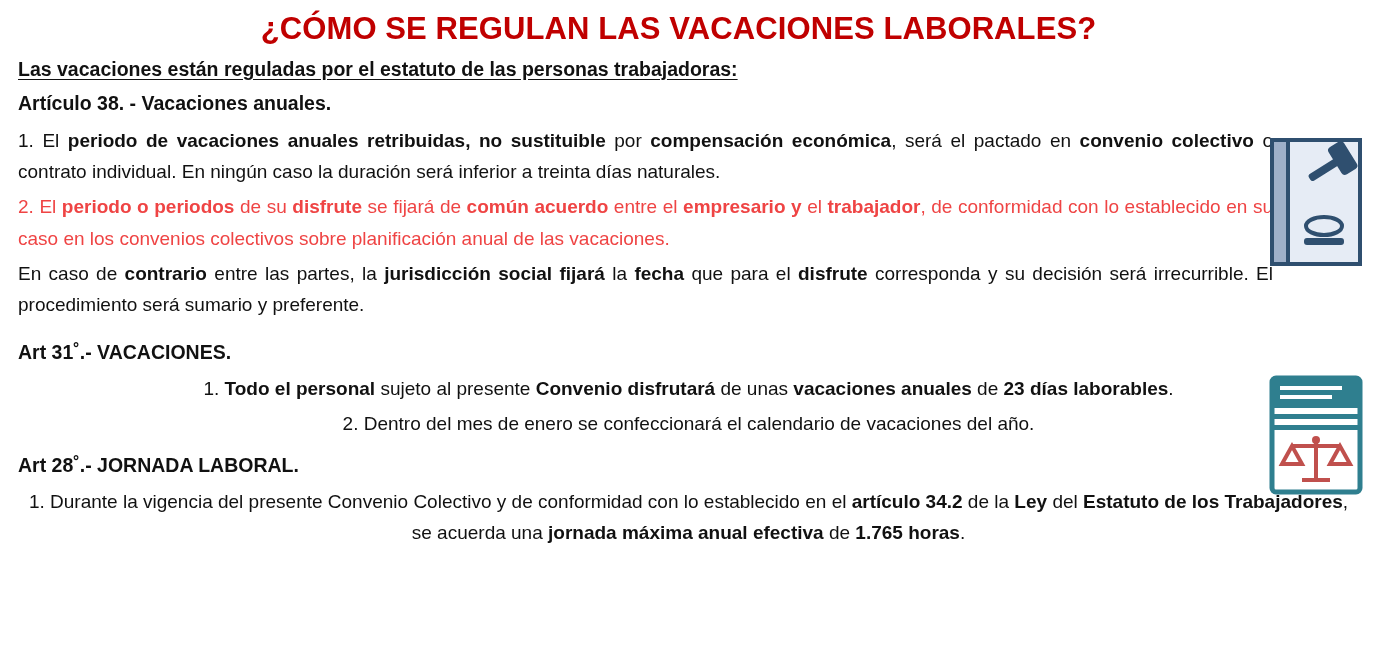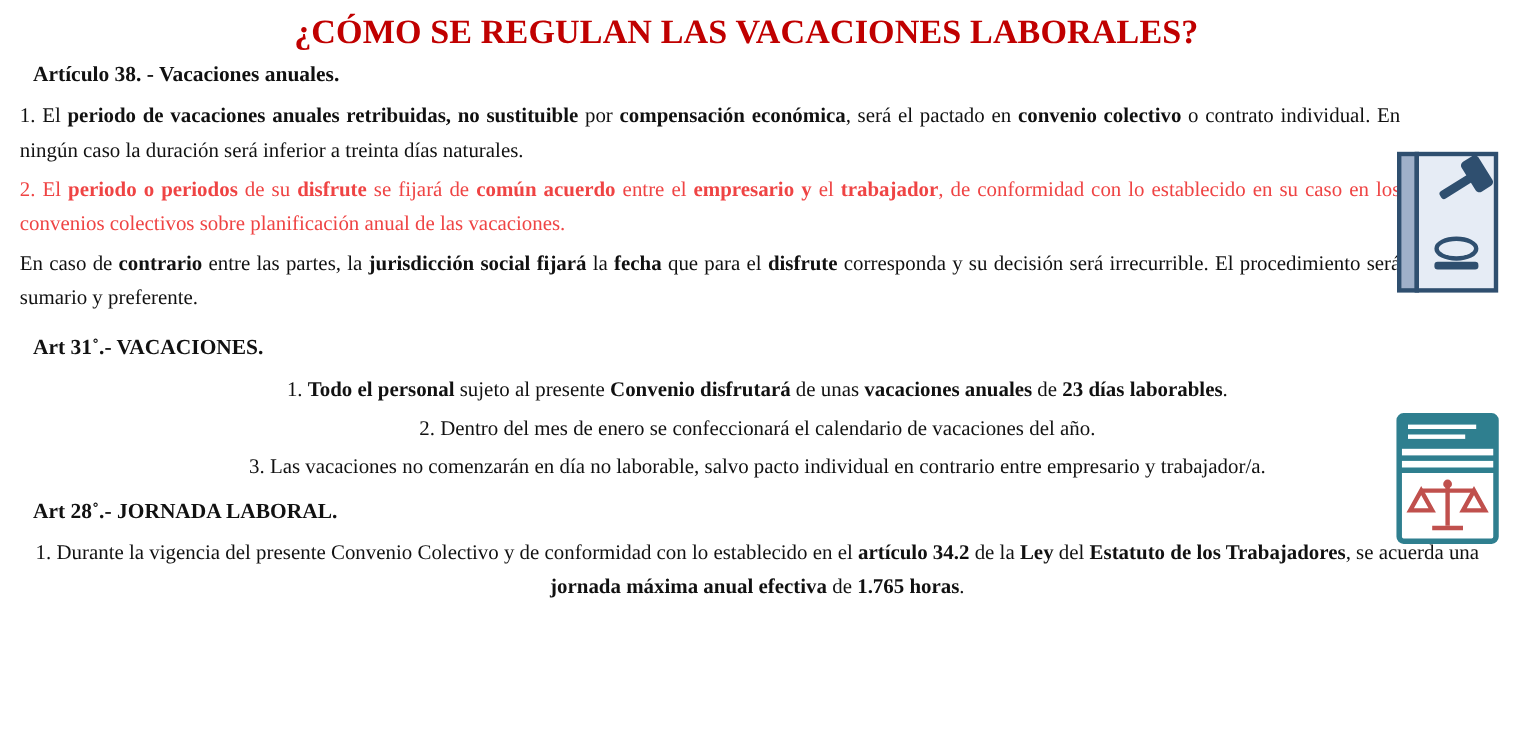--- a/index.html
+++ b/index.html
@@ -13,21 +13,20 @@
     font-family: "Liberation Sans", sans-serif;
     color: #111111;
     overflow: hidden;
   }
   .page {
     position: relative;
     width: 1357px;
     height: 663px;
     box-sizing: border-box;
     padding: 8px 18px 0 18px;
-    font-family: Liberation Serif, serif;
   }
   .doc-title {
     text-align: center;
     color: #c00000;
     font-size: 31px;
     font-weight: bold;
     letter-spacing: 0.1px;
     margin: 4px 0 10px 0;
     line-height: 1.1;
   }
@@ -35,21 +34,21 @@
     font-weight: bold;
     font-size: 19.5px;
     text-decoration: underline;
     text-underline-offset: 3px;
     margin: 0 0 8px 0;
     line-height: 1.35;
   }
   .bold-head {
     font-weight: bold;
     font-size: 19.5px;
-    margin: 0 0 8px 12px;
+    margin: 0 0 8px 0;
     line-height: 1.35;
   }
   p.para {
     font-size: 19px;
     line-height: 1.65;
     margin: 0 0 4px 0;
     text-align: justify;
   }
   p.para.justify {
     text-align: justify;
@@ -86,20 +85,21 @@
 </style>
 </head>
 <body>
 
 <div class="page">
 
   <h1 class="doc-title">¿CÓMO SE REGULAN LAS VACACIONES LABORALES?</h1>
 
   <div class="block-1">
 
+    <div class="underline-head">Las vacaciones están reguladas por el estatuto de las personas trabajadoras:</div>
 
     <div class="bold-head">Artículo 38.  - Vacaciones anuales.</div>
 
     <p class="para justify"><span>1. El </span><span class="b">periodo de vacaciones anuales retribuidas, no sustituible</span><span> por </span><span class="b">compensación económica</span><span>, será el pactado en </span><span class="b">convenio colectivo</span><span> o contrato individual. En ningún caso la duración será inferior a treinta días naturales.</span></p>
 
     <p class="para justify red"><span>2. El </span><span class="b">periodo o periodos</span><span> de su </span><span class="b">disfrute</span><span> se fijará de </span><span class="b">común acuerdo</span><span> entre el </span><span class="b">empresario y</span><span> el </span><span class="b">trabajador</span><span>, de conformidad con lo establecido en su caso en los convenios colectivos sobre planificación anual de las vacaciones.</span></p>
 
     <p class="para justify"><span>En caso de </span><span class="b">contrario</span><span> entre las partes, la </span><span class="b">jurisdicción social fijará</span><span> la </span><span class="b">fecha</span><span> que para el </span><span class="b">disfrute</span><span> corresponda y su decisión será irrecurrible. El procedimiento será sumario y preferente.</span></p>
   </div>
 
@@ -107,21 +107,20 @@
 
   <div class="block-2">
 
 
     <div class="bold-head">Art 31˚.- VACACIONES.</div>
 
     <p class="para left"><span>1. </span><span class="b">Todo el personal</span><span> sujeto al presente </span><span class="b">Convenio disfrutará</span><span> de unas </span><span class="b">vacaciones anuales</span><span> de </span><span class="b">23 días laborables</span><span>.</span></p>
 
     <p class="para left">2. Dentro del mes de enero se confeccionará el calendario de vacaciones del año.</p>
 
-    <p class="para left">3. Las vacaciones no comenzarán en día no laborable, salvo pacto individual en contrario entre empresario y trabajador/a.</p>
 
     <div class="spacer-xs"></div>
 
     <div class="bold-head">Art 28˚.- JORNADA LABORAL.</div>
 
     <p class="para left"><span>1. Durante la vigencia del presente Convenio Colectivo y de conformidad con lo establecido en el </span><span class="b">artículo 34.2</span><span> de la </span><span class="b">Ley</span><span> del </span><span class="b">Estatuto de los Trabajadores</span><span>, se acuerda una </span><span class="b">jornada máxima anual efectiva</span><span> de </span><span class="b">1.765 horas</span><span>.</span></p>
   </div>
 
   <svg class="img-law-book" viewBox="0 0 96 136">
     <rect x="4" y="6" width="88" height="124" rx="5" fill="#cfd8e8"></rect>

